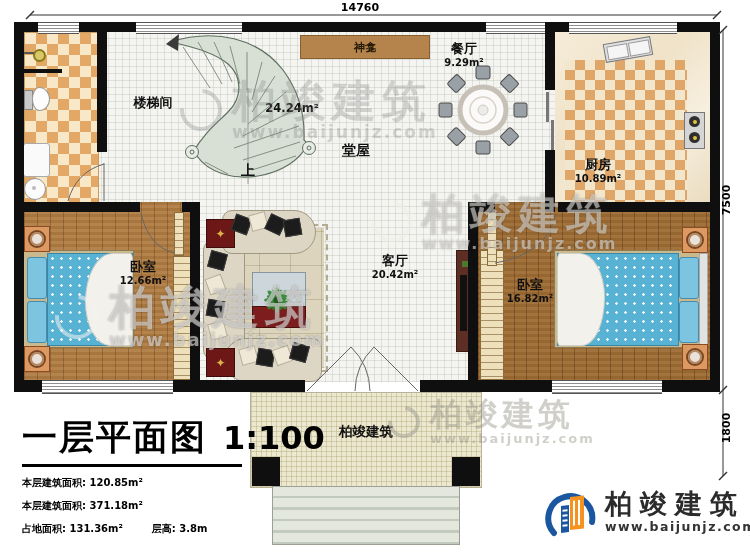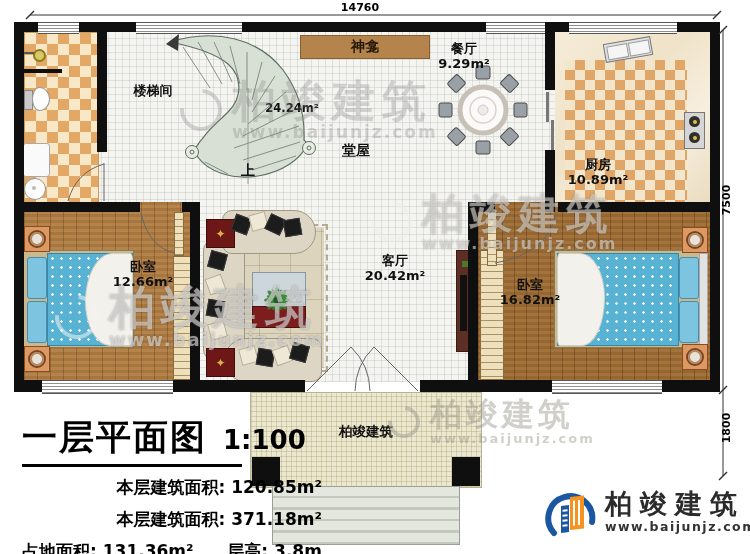--- a/index.html
+++ b/index.html
@@ -24,21 +24,21 @@
                      repeating-linear-gradient(90deg,rgba(165,155,105,.35) 0 1px,transparent 1px 5px);
     border:1px solid #b9b29a;}
   .steps{background:repeating-linear-gradient(180deg,#e3e7de 0 9px,#c2c9bd 9px 11.4px);border:1px solid #9aa094;}
   
   .wall{background:#0f0f0f;}
   .win{background-color:#fff;border-top:1px solid #555;border-bottom:1px solid #555;
        background-image:repeating-linear-gradient(to bottom,transparent 0 2px,#8f8f8f 2px 3px);}
   
   .rlabel{display:flex;flex-direction:column;align-items:center;line-height:1.15;z-index:30;}
   .rname{font-size:13px;font-weight:bold;color:#101010;white-space:nowrap;}
-  .rarea{font-size:13px;font-weight:bold;color:#101010;white-space:nowrap;}
+  .rarea{font-size:10px;font-weight:bold;color:#101010;white-space:nowrap;}
   .dim{font-size:11px;font-weight:bold;color:#000;text-align:center;z-index:30;}
   
   .nightstand{width:24px;height:24px;background:#dc9a62;border:1px solid #8a4a22;z-index:12;}
   .nightstand .knob{position:absolute;left:3px;top:3px;width:14px;height:14px;border-radius:50%;
       background:#e9e2da;border:2px solid #7a4520;box-shadow:inset 0 0 0 2px #b68a60;}
   .bedframe{background:#cbb98e;border:1px solid #8a7a55;z-index:11;}
   .mattress{position:absolute;background-color:#58b2d4;border:1px solid #3a86a6;
       background-image:radial-gradient(rgba(255,255,255,.9) 1px,rgba(0,0,0,0) 1.5px);background-size:9px 9px;}
   .pillow{position:absolute;background:#7cc4e0;border:1px solid #468cae;border-radius:3px;}
   .blanket{position:absolute;background:#f2f1ec;border:1px solid #cfcfc6;}
@@ -65,23 +65,23 @@
   .wm2{left:55px;top:283px;color:rgba(244,243,240,.55);text-shadow:0 0 2px rgba(70,70,70,.5);}
   .wm2 .wm-name{font-size:46px;} .wm2 .wm-site{font-size:18px;} .wm2 .wm-glyph{width:36px;height:36px;}
   .wm3{left:372px;top:192px;color:rgba(238,236,230,.52);text-shadow:0 0 2px rgba(80,80,80,.45);}
   .wm3 .wm-name{font-size:42px;} .wm3 .wm-site{font-size:16px;} .wm3 .wm-glyph{width:32px;height:32px;}
   .wm4{left:388px;top:398px;color:rgba(150,148,138,.45);}
   .wm4 .wm-name{font-size:32px;letter-spacing:4px;} .wm4 .wm-site{font-size:13px;} .wm4 .wm-glyph{width:24px;height:24px;}
   
   .titleblock{left:22px;top:394px;z-index:35;margin-top:20px;}
   .tb-row{display:flex;align-items:baseline;gap:16px;}
   .tb-title{font-size:35px;font-weight:bold;letter-spacing:2px;color:#000;}
-  .tb-scale{font-size:26px;font-weight:bold;color:#000;}
+  .tb-scale{font-size:32px;font-weight:bold;color:#000;}
   .tb-rule{width:220px;height:3px;background:#000;margin-top:3px;}
-  .tb-line{font-size:17px;font-weight:bold;color:#000;margin-top:9px;white-space:nowrap;text-align:right;}
+  .tb-line{font-size:10px;font-weight:bold;color:#000;margin-top:9px;white-space:nowrap;}
   .tb-gap{display:inline-block;width:22px;}
   
   .brand{left:541px;top:484px;display:flex;align-items:center;gap:8px;z-index:35;}
   .brand-col{display:flex;flex-direction:column;}
   .brand-name{font-size:27px;font-weight:bold;letter-spacing:8px;color:#2b2b2b;line-height:1.05;white-space:nowrap;}
   .brand-site{font-size:12.5px;font-weight:bold;letter-spacing:1.5px;color:#333;white-space:nowrap;}
   .vdim{width:50px;height:14px;text-align:center;transform:rotate(-90deg);z-index:30;}
   svg.overlay{left:0;top:0;z-index:25;pointer-events:none;}
 </style>
 </head>
@@ -112,21 +112,21 @@
     <div class="abs" style="left:24px;top:2px;width:19px;height:12px;background:#f5f5f5;border:1px solid #999;"></div>
   </div>
   <div class="abs" style="left:684px;top:112px;width:19px;height:35px;background:#d5d5d5;border:1px solid #777;z-index:12;">
     <div class="abs" style="left:4px;top:3px;width:11px;height:11px;border-radius:50%;background:#2f2f2f;"></div>
     <div class="abs" style="left:4px;top:19px;width:11px;height:11px;border-radius:50%;background:#2f2f2f;"></div>
     <div class="abs" style="left:8px;top:7px;width:4px;height:4px;border-radius:50%;background:#e5c23d;"></div>
     <div class="abs" style="left:8px;top:23px;width:4px;height:4px;border-radius:50%;background:#e5c23d;"></div>
   </div>
 
   <div class="abs" style="left:300px;top:35px;width:128px;height:22px;background:#b5834c;border:1px solid #8a5f2e;z-index:12;display:flex;align-items:center;justify-content:center;">
-    <span style="font-size:14px;font-weight:bold;color:#241806;text-align:center;">神龛</span>
+    <span style="font-size:11px;font-weight:bold;color:#241806;text-align:center;">神龛</span>
   </div>
 
   <div class="abs nightstand" style="left:24px;top:226px;">
       <div class="knob"></div>
     </div>
   <div class="abs nightstand" style="left:24px;top:346px;">
       <div class="knob"></div>
     </div>
   <div class="abs bedframe" style="left:22px;top:250px;width:110px;height:96px;">
     <div class="mattress" style="left:24px;top:2px;width:84px;height:91px;"></div>
@@ -287,21 +287,21 @@
       <ellipse rx="13" ry="3" transform="rotate(90)"></ellipse>
         <ellipse rx="13" ry="3" transform="rotate(135)"></ellipse>
       <ellipse rx="11" ry="2.5" transform="rotate(22)"></ellipse>
         <ellipse rx="11" ry="2.5" transform="rotate(67)"></ellipse>
       <ellipse rx="11" ry="2.5" transform="rotate(112)"></ellipse>
         <ellipse rx="11" ry="2.5" transform="rotate(157)"></ellipse>
       <circle r="3.5" fill="#0f4f0f"></circle>
     </g>
   </svg>
 
-  <div class="abs rlabel" style="left:118px;top:84px;width:70px;font-family:Liberation Serif, serif;">
+  <div class="abs rlabel" style="left:118px;top:96px;width:70px;font-family:Liberation Serif, serif;">
     <div class="rname">楼梯间</div>
   </div>
   <div class="abs rlabel" style="left:262px;top:102px;width:60px;">
     <div class="rarea" style="font-size:11.5px;">24.24m²</div>
   </div>
   <div class="abs rlabel" style="left:330px;top:98px;width:52px;margin-top:44px;">
     <div class="rname" style="font-size:14px;">堂屋</div>
   </div>
   <div class="abs rlabel" style="left:236px;top:162px;width:24px;">
     <div class="rname" style="font-size:14px;">上</div>

